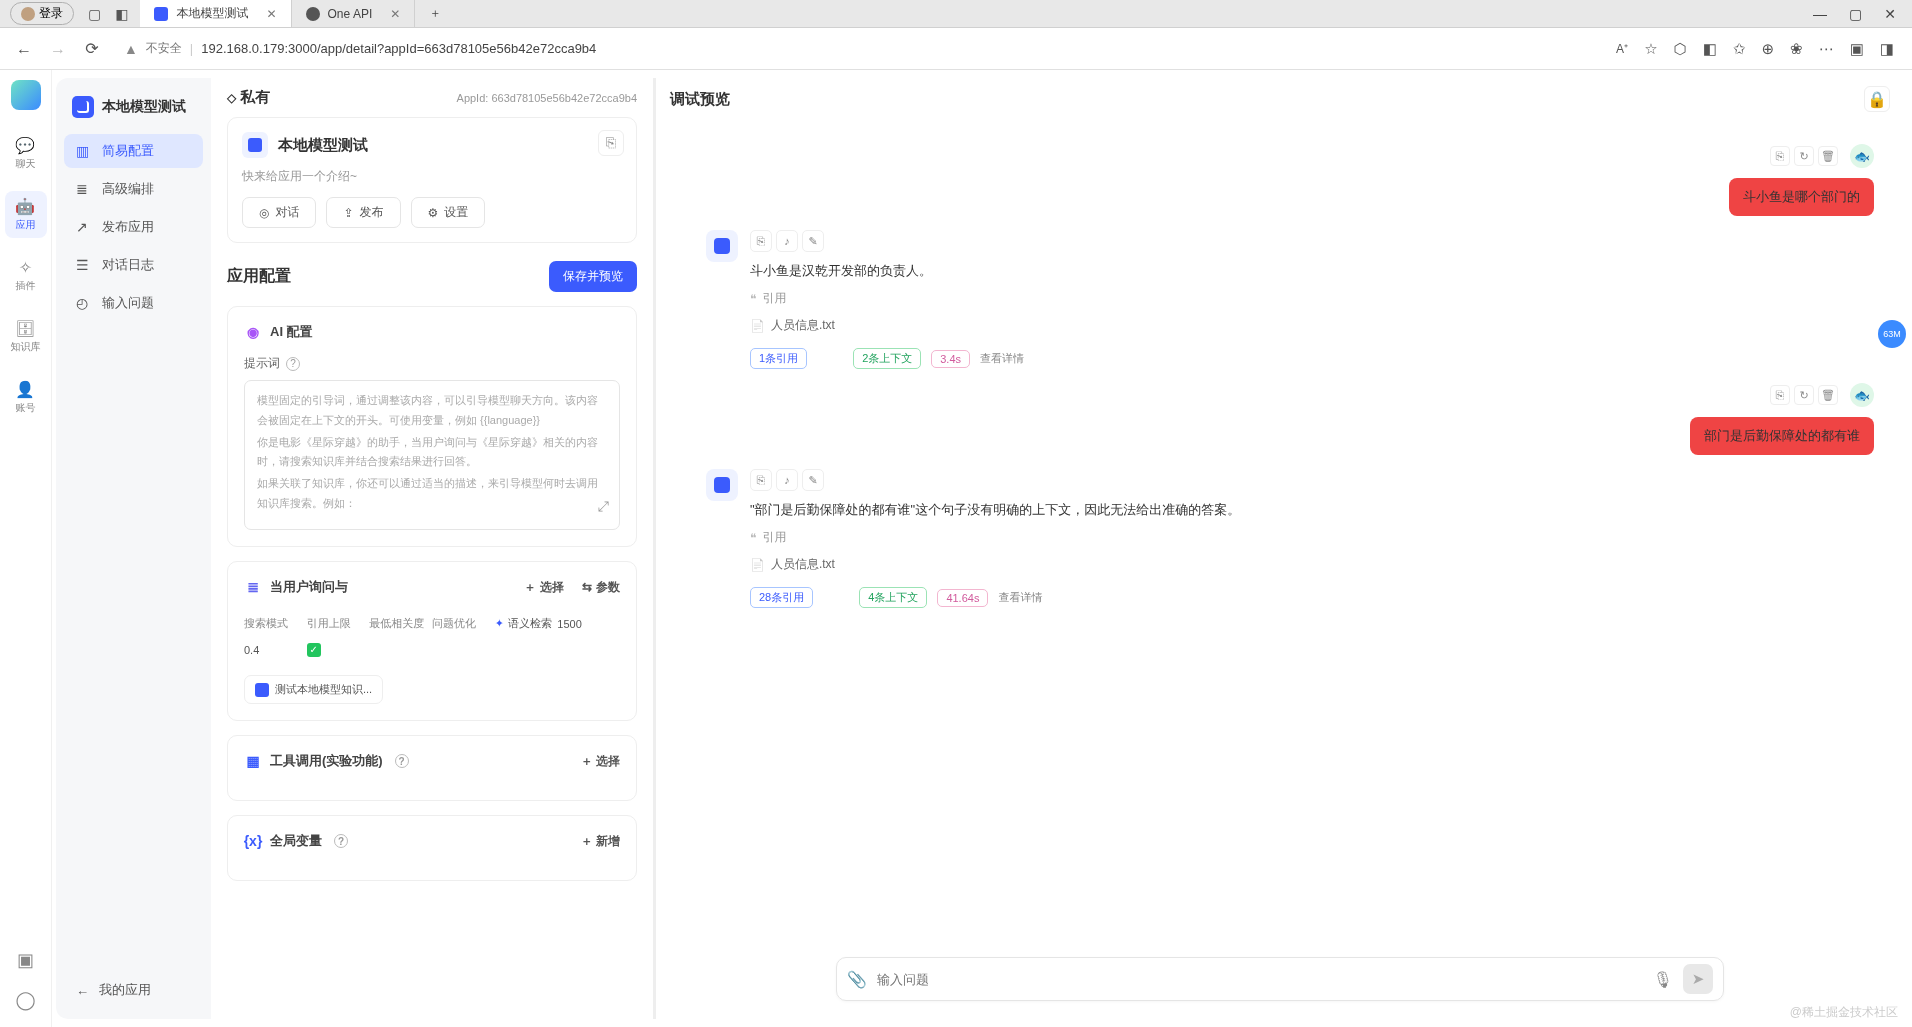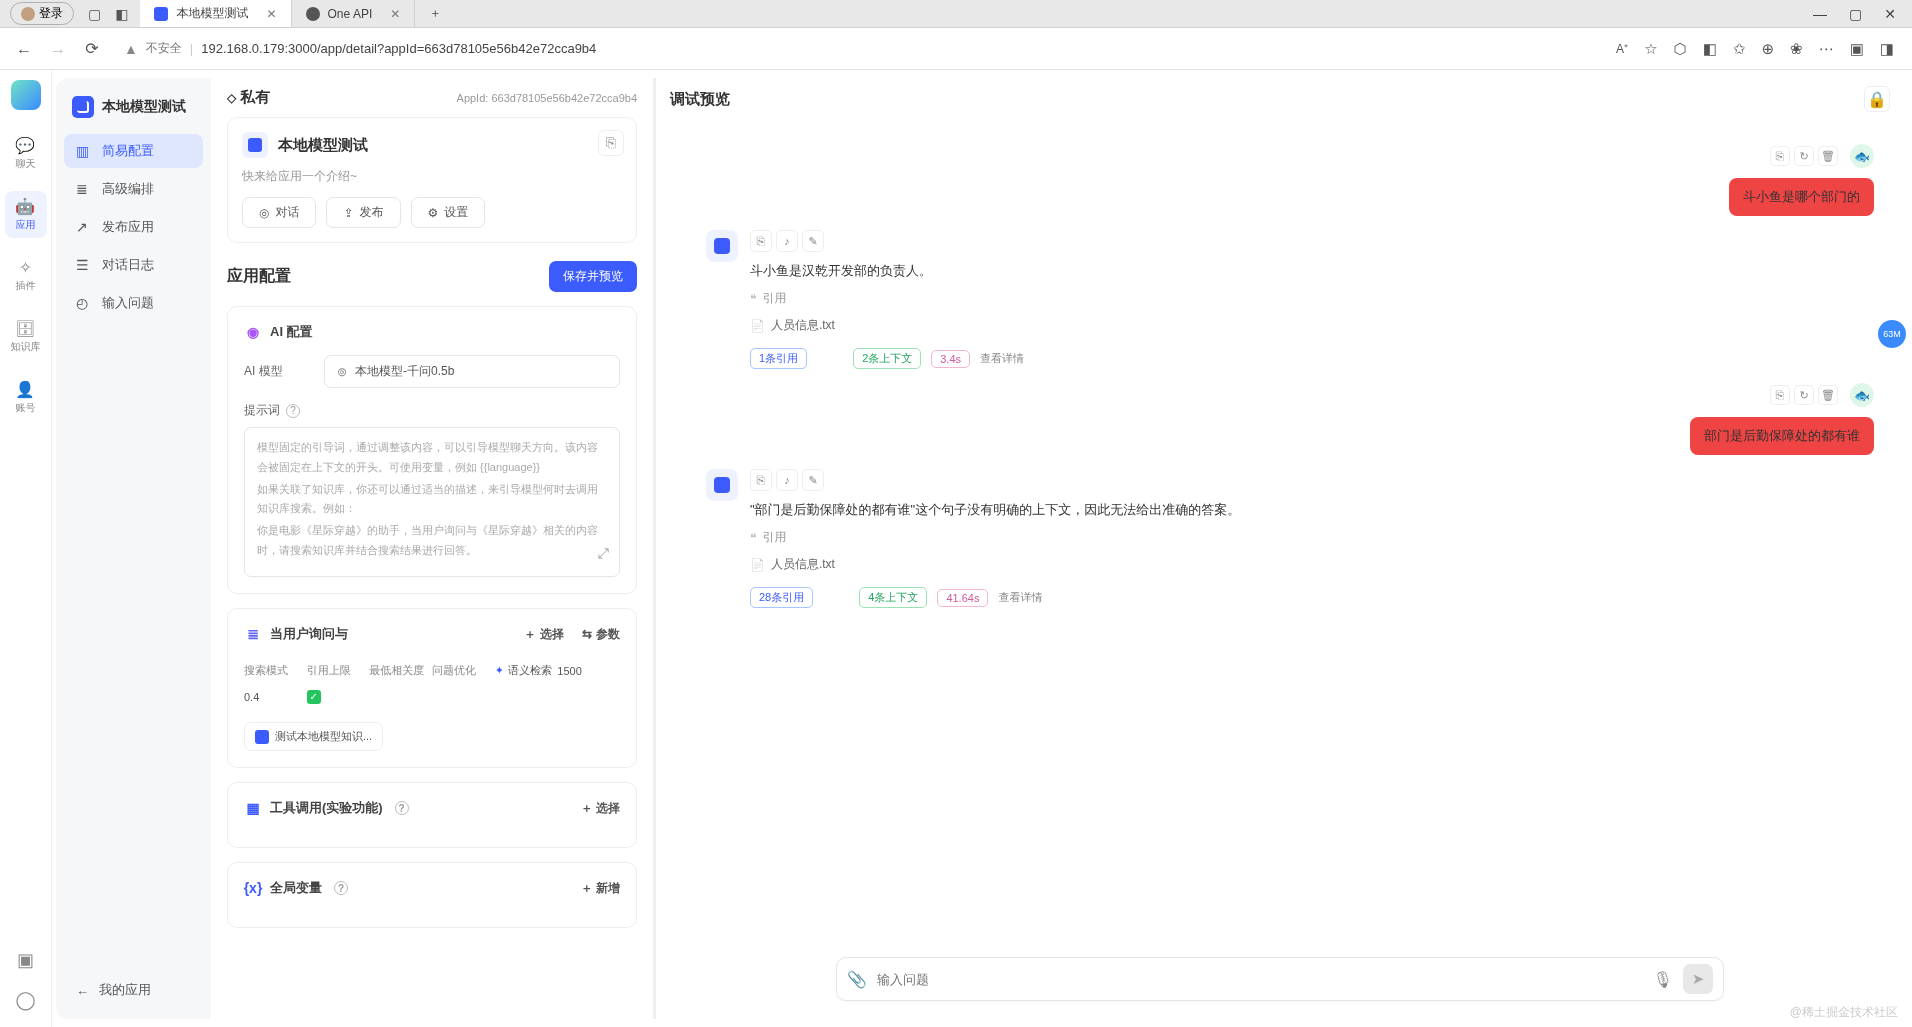--- a/index.html
+++ b/index.html
@@ -283,35 +283,28 @@
       <div class="sec-head">
         <span class="sec-title">应用配置</span>
         <span class="save-btn">保存并预览</span>
       </div>
 
       <div class="cfg-card">
         <div class="cfg-title">
             <span class="ci" style="color:#a855f7">◉</span>
             <span>AI 配置</span>
           </div>
-        <div class="model-row">
-          <span class="row-label">AI 模型</span>
-          <div class="model-box">
-            <span class="mi">⊚</span>
-            <span>本地模型-千问0.5b</span>
-          </div>
-        </div>
         <div class="prompt-label">
           <span>提示词</span>
           <span class="q">?</span>
         </div>
         <div class="prompt-box">
           <p>模型固定的引导词，通过调整该内容，可以引导模型聊天方向。该内容会被固定在上下文的开头。可使用变量，例如 {{language}}</p>
+          <p>你是电影《星际穿越》的助手，当用户询问与《星际穿越》相关的内容时，请搜索知识库并结合搜索结果进行回答。</p>
           <p>如果关联了知识库，你还可以通过适当的描述，来引导模型何时去调用知识库搜索。例如：</p>
-          <p>你是电影《星际穿越》的助手，当用户询问与《星际穿越》相关的内容时，请搜索知识库并结合搜索结果进行回答。</p>
           <span class="expand-ic">⤢</span>
         </div>
       </div>
 
       <div class="cfg-card">
         <div class="cfg-title kb-head">
           <span class="ci" style="color:#6366f1">≣</span>
           <span>当用户询问与</span>
           <span class="kb-acts">
             <span>＋ <span>选择</span></span>

